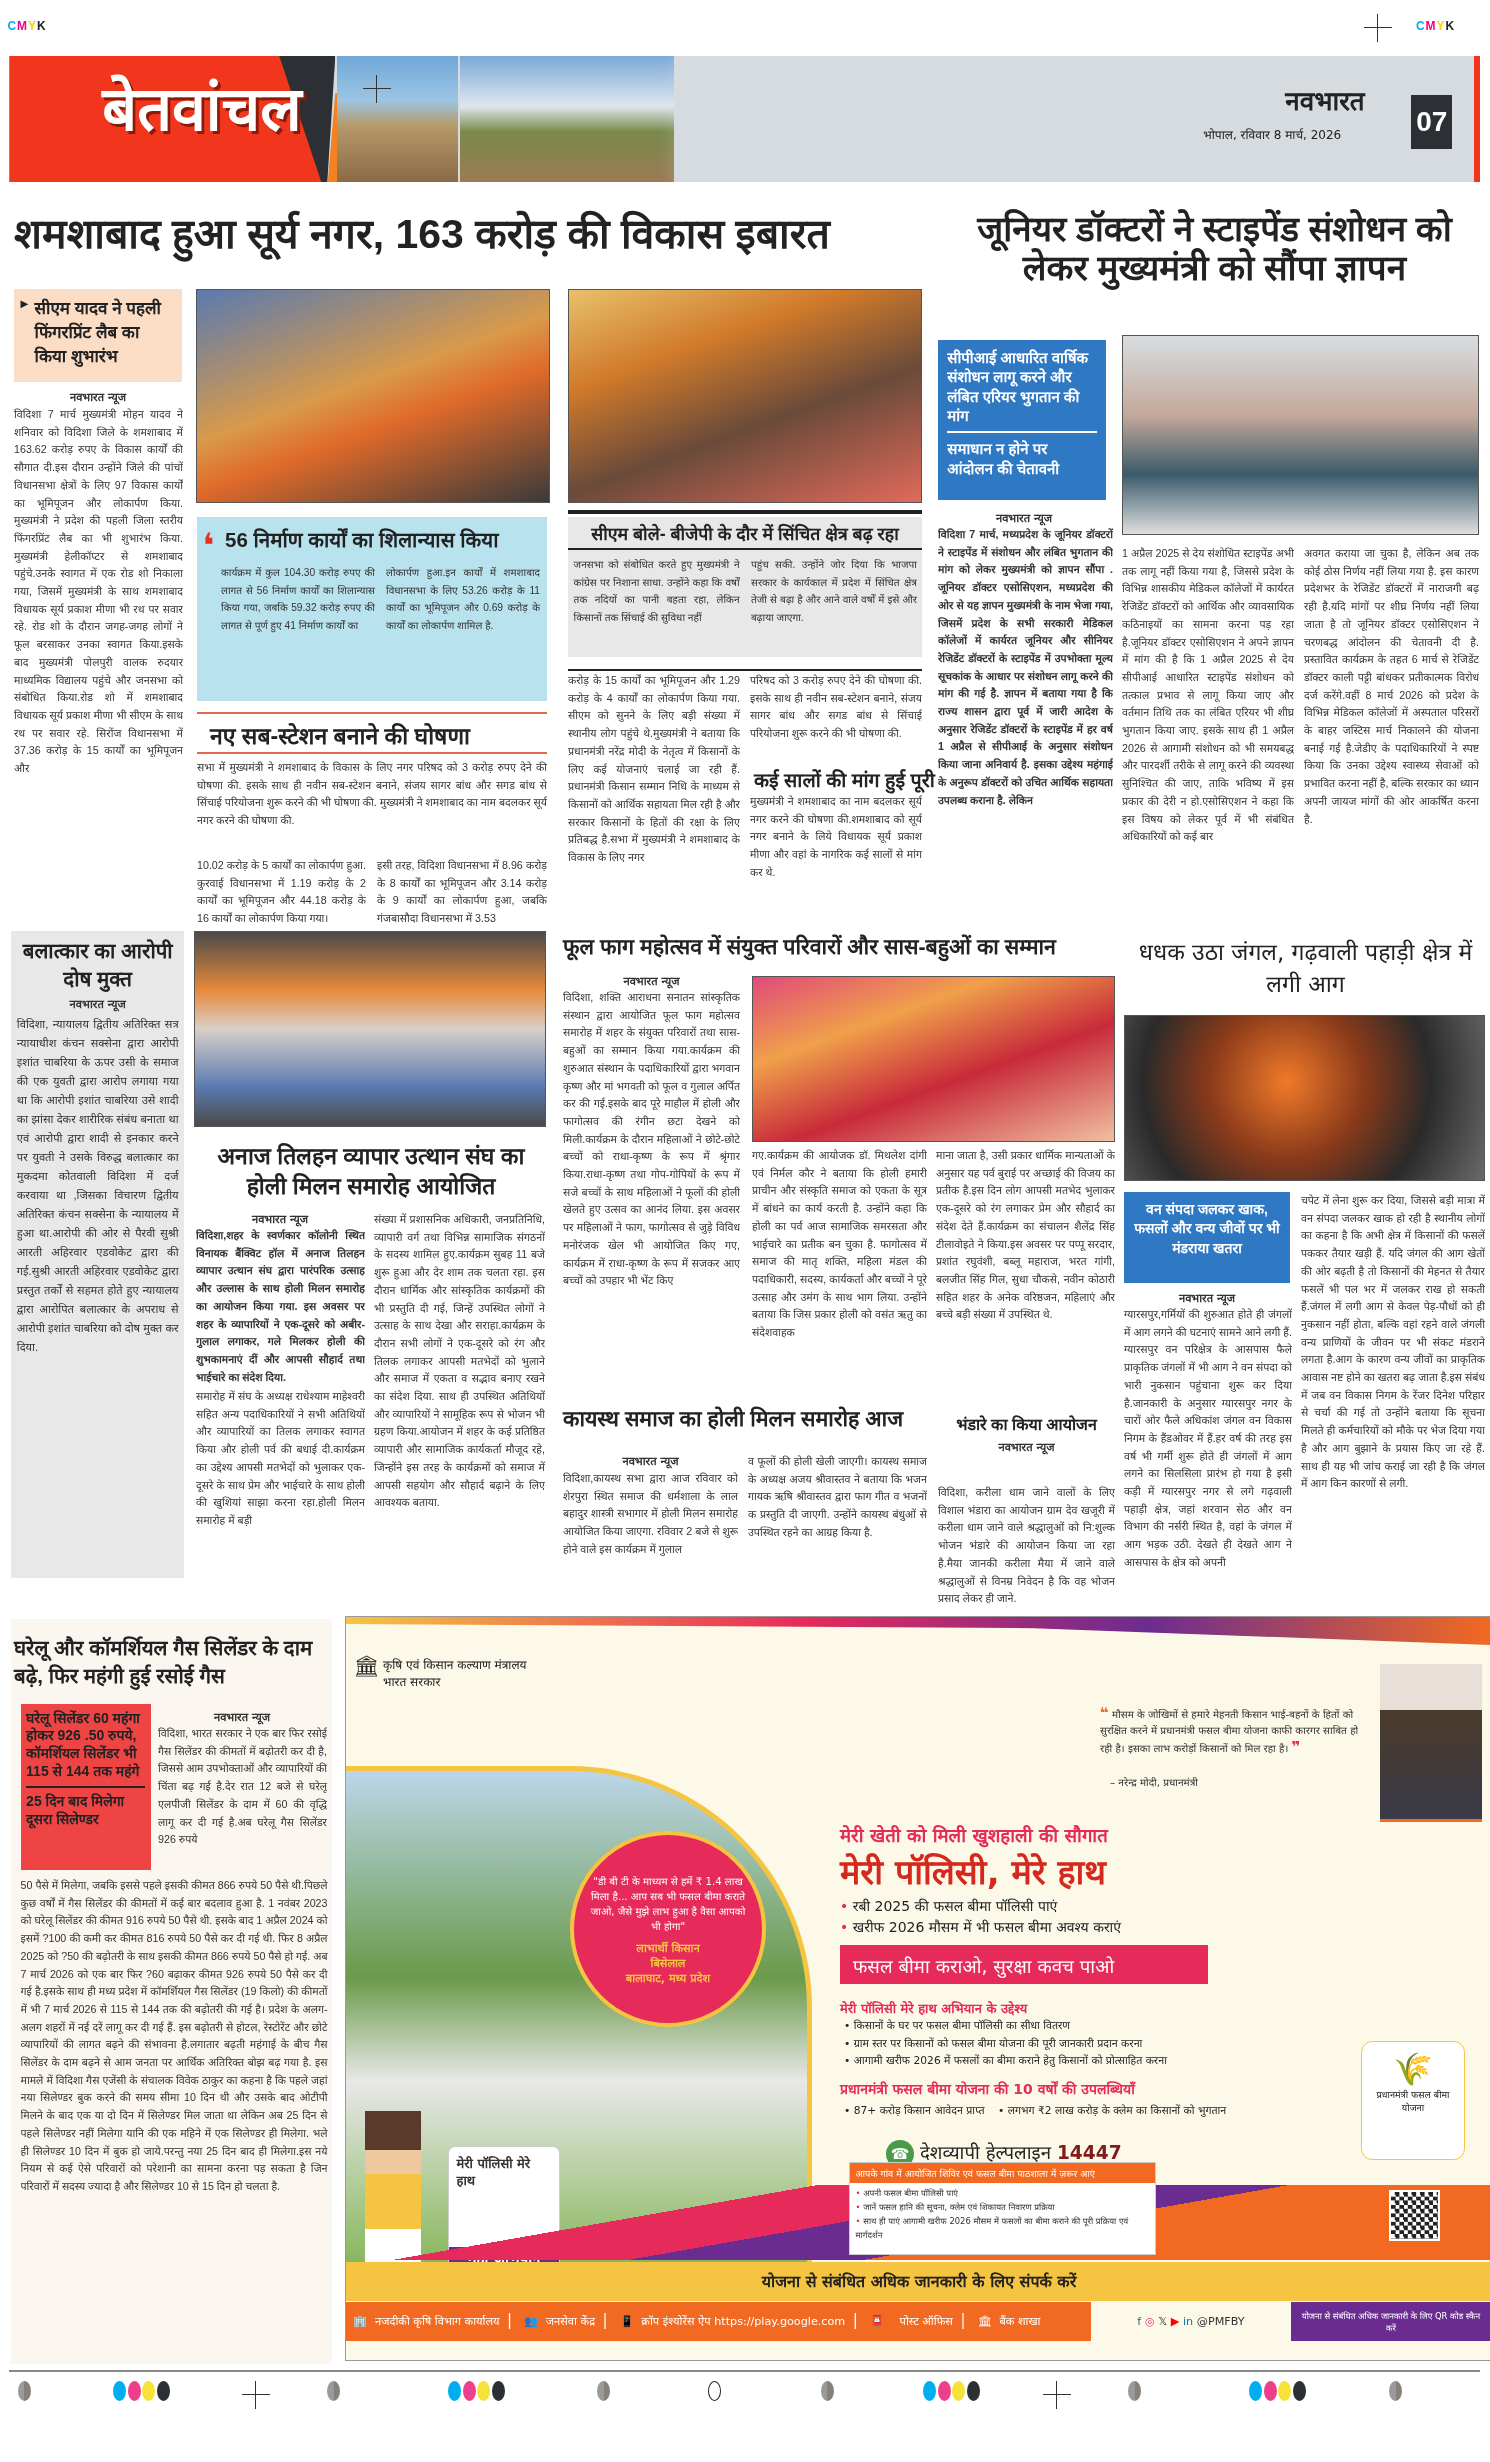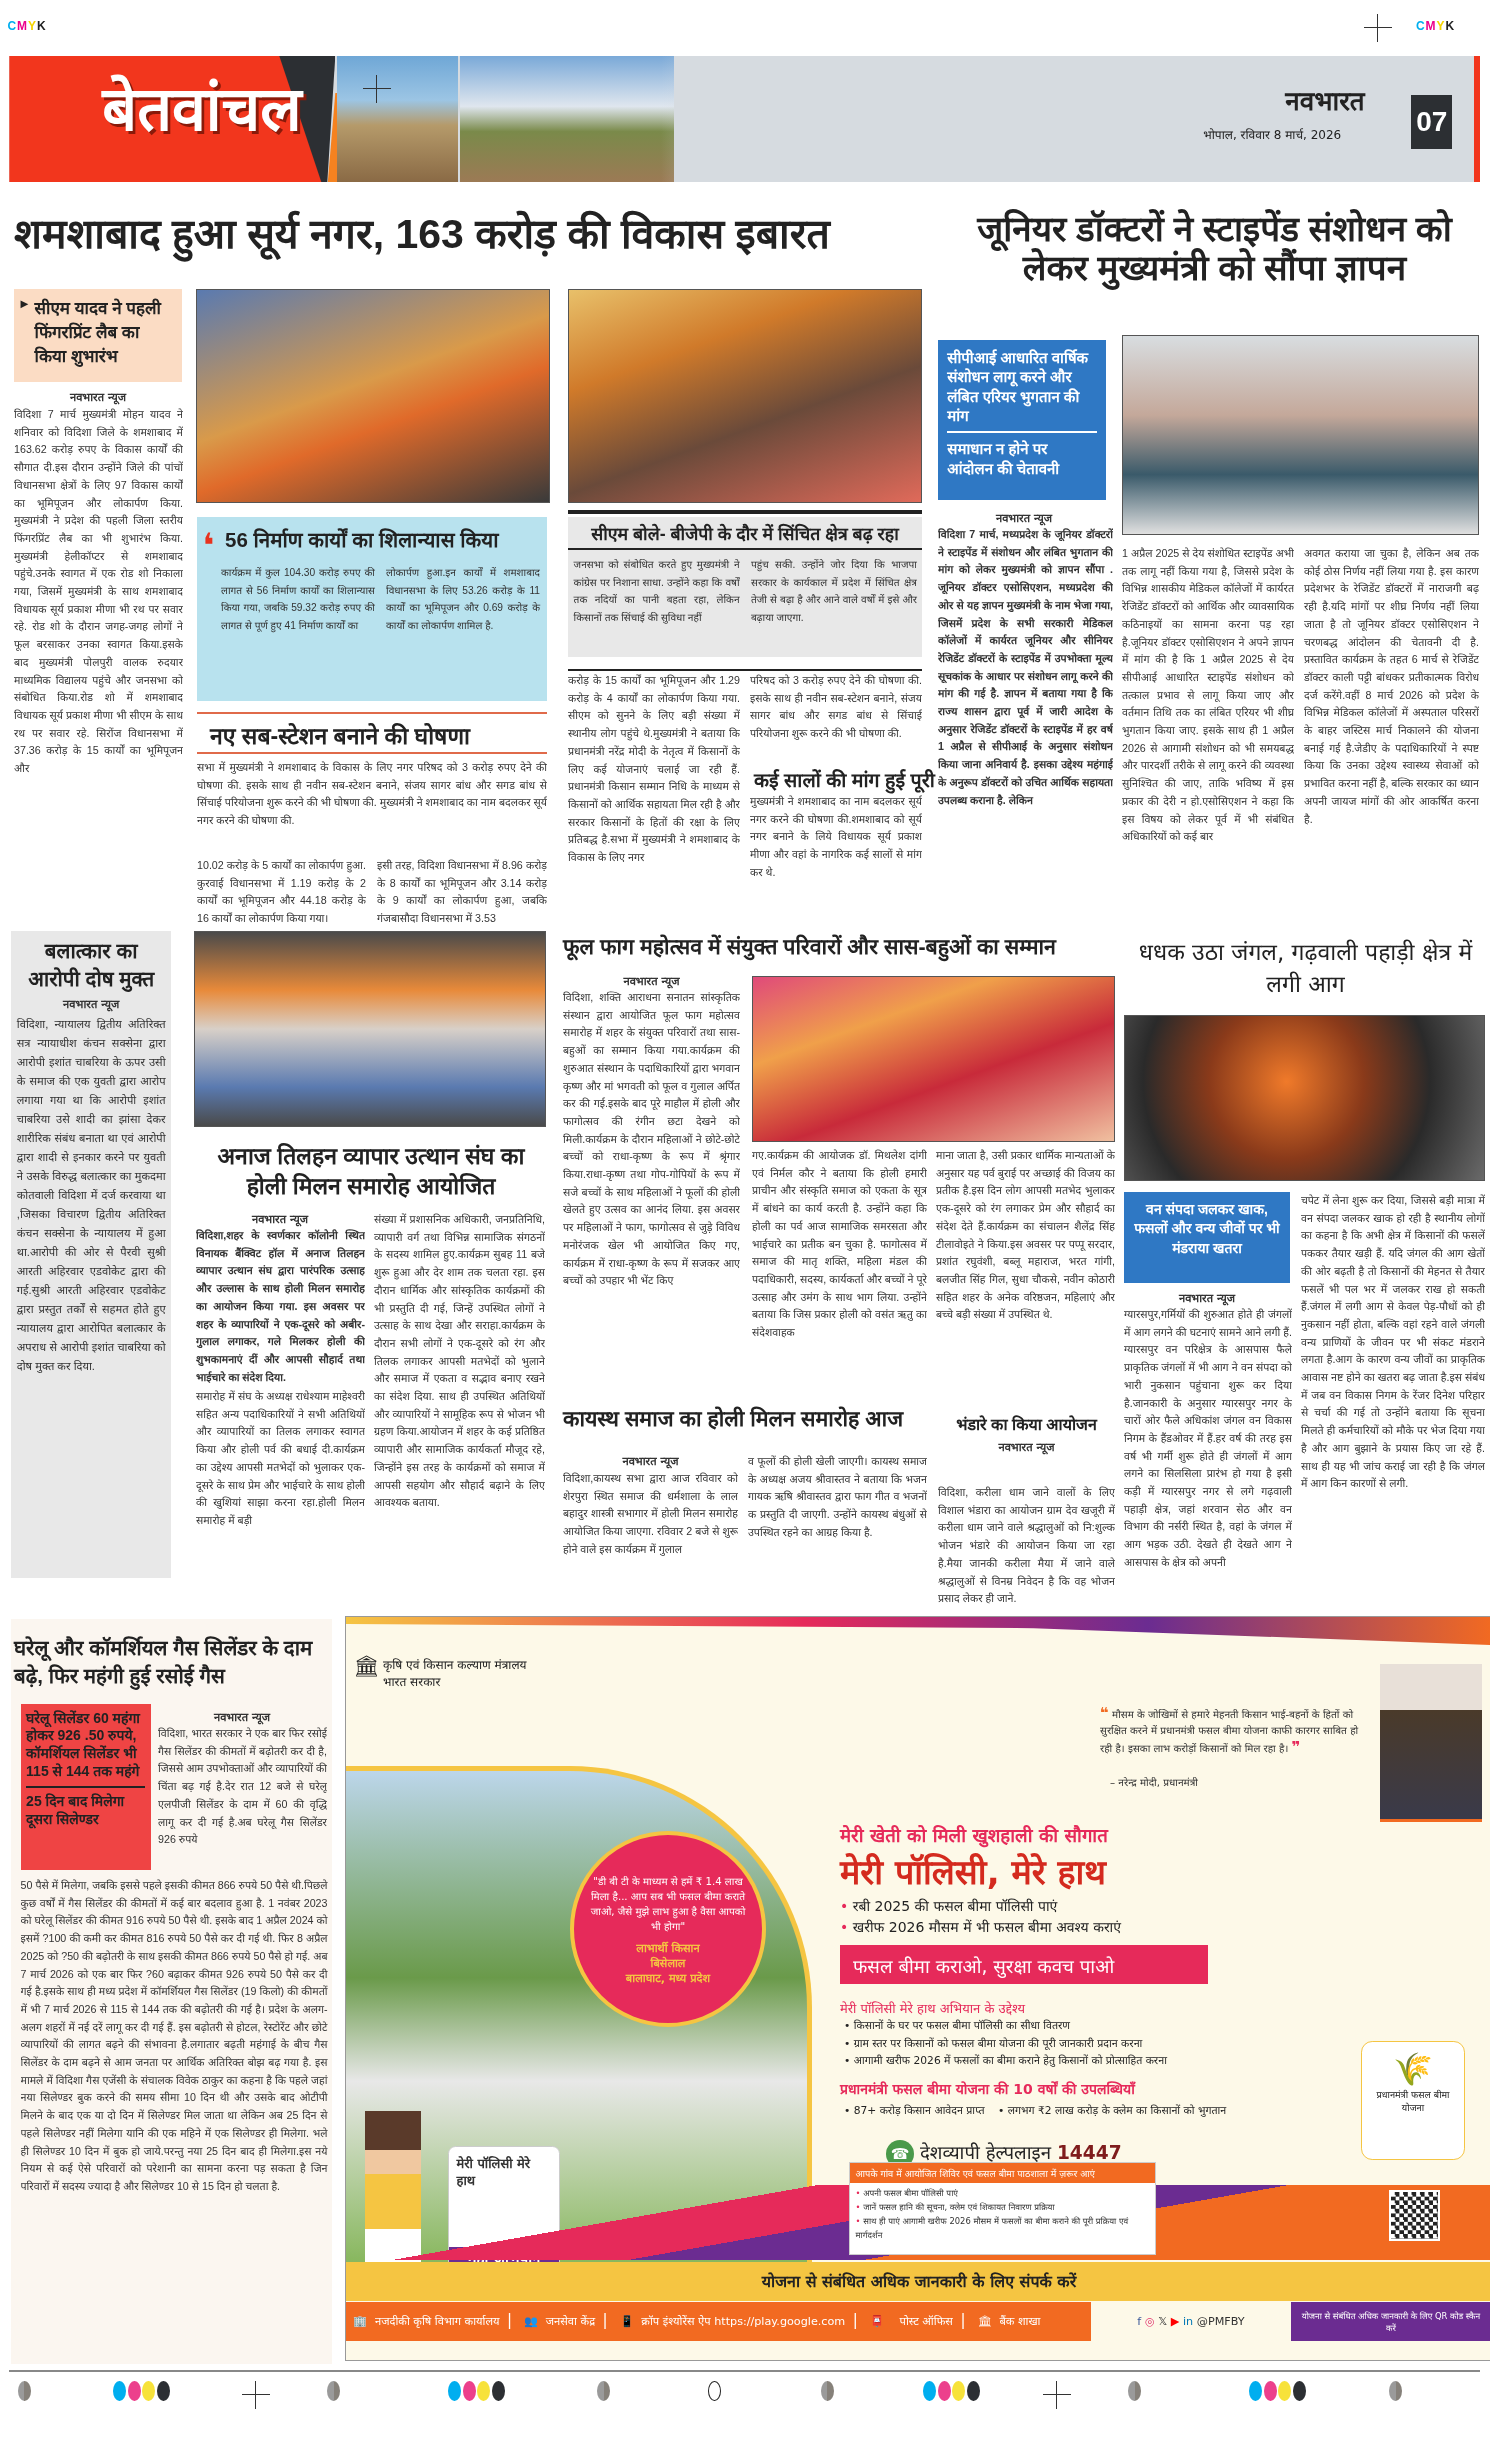--- a/index.html
+++ b/index.html
@@ -102,21 +102,21 @@
   <div class="boxtext" style="font-size:15px;line-height:19.6px">सीपीआई आधारित वार्षिक संशोधन लागू करने और लंबित एरियर भुगतान की मांग</div>
   <div style="height:1.9px;background:#fff;margin:5.6px 0"></div>
   <div class="boxtext" style="font-size:15px;line-height:19.6px">समाधान न होने पर आंदोलन की चेतावनी</div>
 </div>
 <div class="abs photo" style="left:1122px;top:335px;width:357px;height:200px;background:linear-gradient(180deg,#d8dde0,#c4a89a 40%,#3a5a6a 70%,#e0e0e0)"></div>
 <div class="abs byline" style="left:938px;top:510px;width:172px">नवभारत न्यूज</div>
 <div class="abs body" style="left:938px;top:526px;width:175px;height:400px;overflow:hidden;font-weight:bold">विदिशा 7 मार्च, मध्यप्रदेश के जूनियर डॉक्टरों ने स्टाइपेंड में संशोधन और लंबित भुगतान की मांग को लेकर मुख्यमंत्री को ज्ञापन सौंपा . जूनियर डॉक्टर एसोसिएशन, मध्यप्रदेश की ओर से यह ज्ञापन मुख्यमंत्री के नाम भेजा गया, जिसमें प्रदेश के सभी सरकारी मेडिकल कॉलेजों में कार्यरत जूनियर और सीनियर रेजिडेंट डॉक्टरों के स्टाइपेंड में उपभोक्ता मूल्य सूचकांक के आधार पर संशोधन लागू करने की मांग की गई है. ज्ञापन में बताया गया है कि राज्य शासन द्वारा पूर्व में जारी आदेश के अनुसार रेजिडेंट डॉक्टरों के स्टाइपेंड में हर वर्ष 1 अप्रैल से सीपीआई के अनुसार संशोधन किया जाना अनिवार्य है. इसका उद्देश्य महंगाई के अनुरूप डॉक्टरों को उचित आर्थिक सहायता उपलब्ध कराना है. लेकिन</div>
 <div class="abs body" style="left:1122px;top:545px;width:172px;height:382px;overflow:hidden">1 अप्रैल 2025 से देय संशोधित स्टाइपेंड अभी तक लागू नहीं किया गया है, जिससे प्रदेश के विभिन्न शासकीय मेडिकल कॉलेजों में कार्यरत रेजिडेंट डॉक्टरों को आर्थिक और व्यावसायिक कठिनाइयों का सामना करना पड़ रहा है.जूनियर डॉक्टर एसोसिएशन ने अपने ज्ञापन में मांग की है कि 1 अप्रैल 2025 से देय सीपीआई आधारित स्टाइपेंड संशोधन को तत्काल प्रभाव से लागू किया जाए और वर्तमान तिथि तक का लंबित एरियर भी शीघ्र भुगतान किया जाए. इसके साथ ही 1 अप्रैल 2026 से आगामी संशोधन को भी समयबद्ध और पारदर्शी तरीके से लागू करने की व्यवस्था सुनिश्चित की जाए, ताकि भविष्य में इस प्रकार की देरी न हो.एसोसिएशन ने कहा कि इस विषय को लेकर पूर्व में भी संबंधित अधिकारियों को कई बार</div>
 <div class="abs body" style="left:1304px;top:545px;width:175px;height:382px;overflow:hidden">अवगत कराया जा चुका है, लेकिन अब तक कोई ठोस निर्णय नहीं लिया गया है. इस कारण प्रदेशभर के रेजिडेंट डॉक्टरों में नाराजगी बढ़ रही है.यदि मांगों पर शीघ्र निर्णय नहीं लिया जाता है तो जूनियर डॉक्टर एसोसिएशन ने चरणबद्ध आंदोलन की चेतावनी दी है. प्रस्तावित कार्यक्रम के तहत 6 मार्च से रेजिडेंट डॉक्टर काली पट्टी बांधकर प्रतीकात्मक विरोध दर्ज करेंगे.वहीं 8 मार्च 2026 को प्रदेश के विभिन्न मेडिकल कॉलेजों में अस्पताल परिसरों के बाहर जस्टिस मार्च निकालने की योजना बनाई गई है.जेडीए के पदाधिकारियों ने स्पष्ट किया कि उनका उद्देश्य स्वास्थ्य सेवाओं को प्रभावित करना नहीं है, बल्कि सरकार का ध्यान अपनी जायज मांगों की ओर आकर्षित करना है.</div>
 
-<div class="abs" style="left:11.2px;top:931px;width:160px;height:647px;background:#e8e8e8;padding:5.6px">
+<div class="abs" style="left:11.2px;top:931px;width:173px;height:647px;background:#e8e8e8;padding:5.6px">
   <div class="hl" style="font-size:20.5px;text-align:center;line-height:28px">बलात्कार का आरोपी दोष मुक्त</div>
   <div class="byline" style="margin:3.7px 0">नवभारत न्यूज</div>
   <div class="body" style="font-size:11.2px;line-height:19px">विदिशा, न्यायालय द्वितीय अतिरिक्त सत्र न्यायाधीश कंचन सक्सेना द्वारा आरोपी इशांत चाबरिया के ऊपर उसी के समाज की एक युवती द्वारा आरोप लगाया गया था कि आरोपी इशांत चाबरिया उसे शादी का झांसा देकर शारीरिक संबंध बनाता था एवं आरोपी द्वारा शादी से इनकार करने पर युवती ने उसके विरुद्ध बलात्कार का मुकदमा कोतवाली विदिशा में दर्ज करवाया था ,जिसका विचारण द्वितीय अतिरिक्त कंचन सक्सेना के न्यायालय में हुआ था.आरोपी की ओर से पैरवी सुश्री आरती अहिरवार एडवोकेट द्वारा की गई.सुश्री आरती अहिरवार एडवोकेट द्वारा प्रस्तुत तर्कों से सहमत होते हुए न्यायालय द्वारा आरोपित बलात्कार के अपराध से आरोपी इशांत चाबरिया को दोष मुक्त कर दिया.</div>
 </div>
 
 <div class="abs photo" style="left:194px;top:931px;width:352px;height:196px;background:linear-gradient(180deg,#4a4a4a,#e88a3a 30%,#d8d0c8 50%,#5a7ab0 80%,#4a4a4a)"></div>
 <div class="abs hl" style="left:196px;top:1141px;width:350px;font-size:23px;text-align:center;line-height:30px">अनाज तिलहन व्यापार उत्थान संघ का होली मिलन समारोह आयोजित</div>
 <div class="abs byline" style="left:196px;top:1211px;width:168px">नवभारत न्यूज</div>
 <div class="abs body" style="left:196px;top:1227px;width:169px;height:158px;overflow:hidden;font-weight:bold">विदिशा,शहर के स्वर्णकार कॉलोनी स्थित विनायक बैंक्विट हॉल में अनाज तिलहन व्यापार उत्थान संघ द्वारा पारंपरिक उत्साह और उल्लास के साथ होली मिलन समारोह का आयोजन किया गया. इस अवसर पर शहर के व्यापारियों ने एक-दूसरे को अबीर-गुलाल लगाकर, गले मिलकर होली की शुभकामनाएं दीं और आपसी सौहार्द तथा भाईचारे का संदेश दिया.</div>
 <div class="abs body" style="left:196px;top:1388px;width:169px;height:191px;overflow:hidden">समारोह में संघ के अध्यक्ष राधेश्याम माहेश्वरी सहित अन्य पदाधिकारियों ने सभी अतिथियों और व्यापारियों का तिलक लगाकर स्वागत किया और होली पर्व की बधाई दी.कार्यक्रम का उद्देश्य आपसी मतभेदों को भुलाकर एक-दूसरे के साथ प्रेम और भाईचारे के साथ होली की खुशियां साझा करना रहा.होली मिलन समारोह में बड़ी</div>
@@ -189,21 +189,21 @@
   </div>
   <div class="abs" style="left:764px;top:158px;font-size:10.2px;color:#333">– नरेन्द्र मोदी, प्रधानमंत्री</div>
   <div class="abs" style="left:1034px;top:47px;width:102px;height:158px;background:linear-gradient(180deg,#e8e0d8 0 30%,#4a3a2a 30%,#3a3a4a);border-bottom:3.7px solid #f26a21"></div>
 
   <div class="abs" style="left:494px;top:205px;font-size:18.6px;font-weight:bold;color:#e62a5a">मेरी खेती को मिली खुशहाली की सौगात</div>
   <div class="abs" style="left:494px;top:231px;font-size:34px;font-weight:bold;color:#d42a1e">मेरी पॉलिसी, मेरे हाथ</div>
   <div class="abs ad-bullet" style="left:494px;top:279px;font-size:14px"><span style="color:#e62a5a">• </span><span>रबी 2025 की फसल बीमा पॉलिसी पाएं</span></div>
   <div class="abs ad-bullet" style="left:494px;top:300px;font-size:14px"><span style="color:#e62a5a">• </span><span>खरीफ 2026 मौसम में भी फसल बीमा अवश्य कराएं</span></div>
   <div class="abs" style="left:494px;top:328px;width:368px;height:39px;background:#e62a5a;color:#fff;font-size:18.6px;padding:7.5px 13px">फसल बीमा कराओ, सुरक्षा कवच पाओ</div>
 
-  <div class="abs" style="left:494px;top:382px;font-size:13px;font-weight:normal;color:#e62a5a">मेरी पॉलिसी मेरे हाथ अभियान के उद्देश्य</div>
+  <div class="abs" style="left:494px;top:382px;font-size:13px;font-weight:bold;color:#e62a5a">मेरी पॉलिसी मेरे हाथ अभियान के उद्देश्य</div>
   <div class="abs ad-bullet" style="left:498px;top:400px;font-size:10.7px;line-height:17.7px">
     <div>• <span>किसानों के घर पर फसल बीमा पॉलिसी का सीधा वितरण</span></div>
     <div>• <span>ग्राम स्तर पर किसानों को फसल बीमा योजना की पूरी जानकारी प्रदान करना</span></div>
     <div>• <span>आगामी खरीफ 2026 में फसलों का बीमा कराने हेतु किसानों को प्रोत्साहित करना</span></div>
   </div>
   <div class="abs" style="left:494px;top:462px;font-size:14px;font-weight:bold;color:#e62a5a">प्रधानमंत्री फसल बीमा योजना की 10 वर्षों की उपलब्धियाँ</div>
   <div class="abs ad-bullet" style="left:498px;top:484px;font-size:10.7px">
     • <span>87+ करोड़ किसान आवेदन प्राप्त</span> &nbsp;&nbsp; • <span>लगभग ₹2 लाख करोड़ के क्लेम का किसानों को भुगतान</span>
   </div>
 

